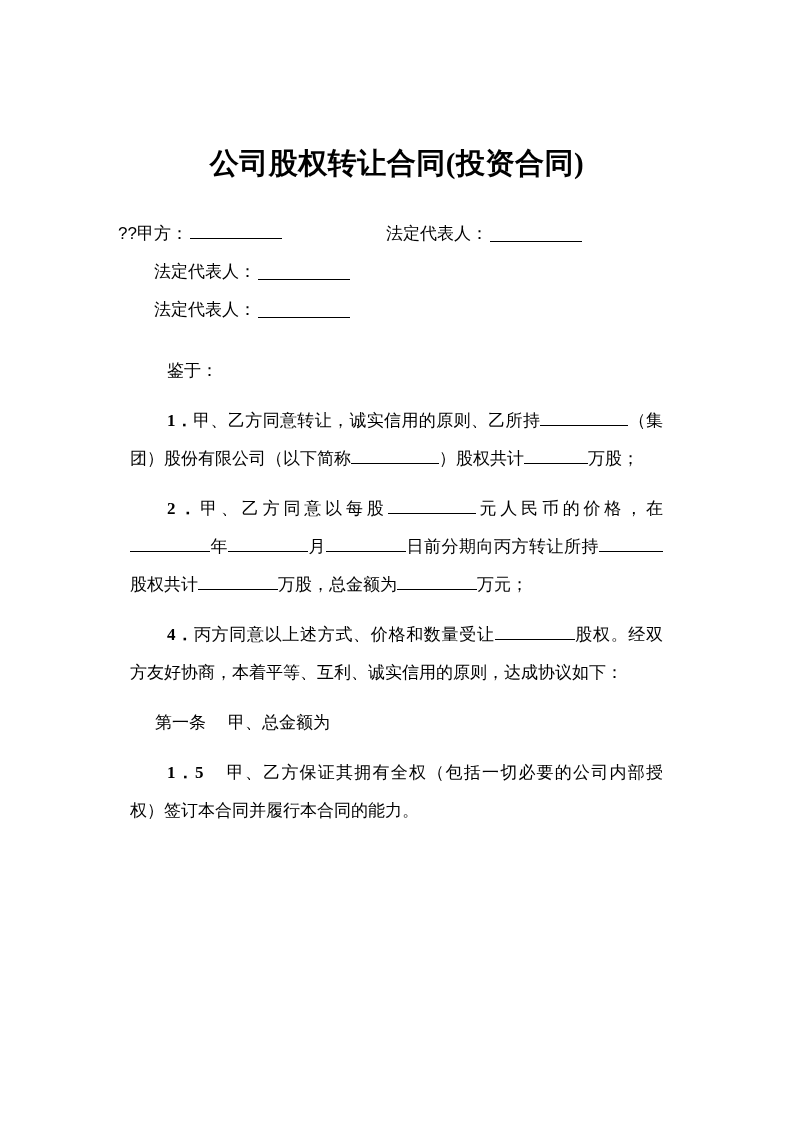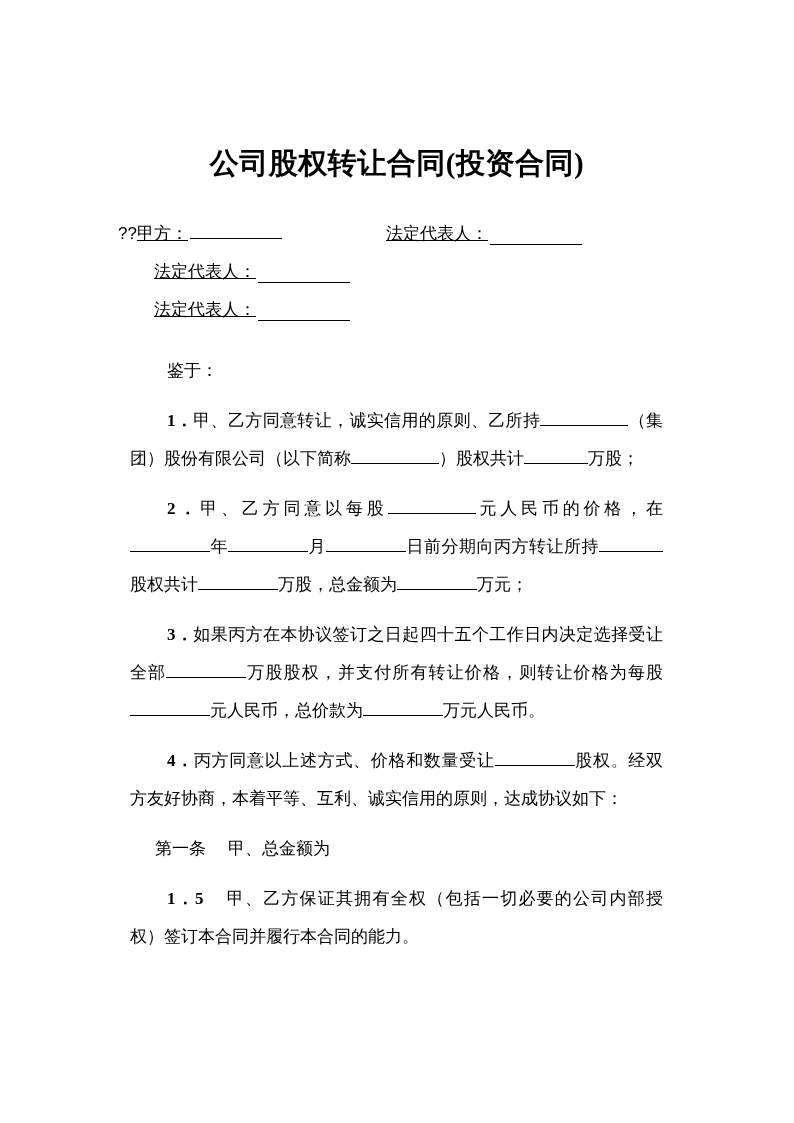--- a/index.html
+++ b/index.html
@@ -37,31 +37,30 @@
     width: 560px;
   }
   .party-row {
     display: flex;
     align-items: baseline;
     height: 38px;
     font-size: 17px;
   }
   .party-row .lbl {
     white-space: pre;
-    text-decoration: underline;
   }
   .party-row .col-left {
     width: 268px;
     display: flex;
     align-items: baseline;
     white-space: pre;
   }
   .party-row .col-right {
     display: flex;
-    align-items: flex-end;
+    align-items: center;
     white-space: pre;
   }
   .indent-party {
     display: inline-block;
     width: 57px;
   }
   .indent-party-r {
     display: inline-block;
     width: 36px;
   }
@@ -148,21 +147,20 @@
   </div>
 
   <div class="body-block">
 
     <p class="para"><span class="ind2"></span><span>鉴于：</span></p>
 
     <p class="para"><span class="ind2"></span><span class="num">1．</span><span>甲、乙方同意转让，诚实信用的原则、乙所持</span><span class="u u-lg"></span><span>（集团）股份有限公司（以下简称</span><span class="u u-lg"></span><span>）股权共计</span><span class="u u-sm"></span><span>万股；</span></p>
 
     <p class="para"><span class="ind2"></span><span class="num">2．</span><span>甲、乙方同意以每股</span><span class="u u-lg"></span><span>元人民币的价格，在</span><span class="u u-md"></span><span>年</span><span class="u u-md"></span><span>月</span><span class="u u-md"></span><span>日前分期向丙方转让所持</span><span class="u u-sm"></span><span>股权共计</span><span class="u u-md"></span><span>万股，总金额为</span><span class="u u-md"></span><span>万元；</span></p>
 
-    <p class="para"><span class="ind2"></span><span class="num">3．</span><span>如果丙方在本协议签订之日起四十五个工作日内决定选择受让全部</span><span class="u u-md"></span><span>万股股权，并支付所有转让价格，则转让价格为每股</span><span class="u u-md"></span><span>元人民币，总价款为</span><span class="u u-md"></span><span>万元人民币。</span></p>
 
     <p class="para"><span class="ind2"></span><span class="num">4．</span><span>丙方同意以上述方式、价格和数量受让</span><span class="u u-md"></span><span>股权。经双方友好协商，本着平等、互利、诚实信用的原则，达成协议如下：</span></p>
 
     <p class="para sect-head"><span class="ind2"></span><span>第一条</span><span class="ind-gap"></span><span>甲、总金额为</span></p>
 
     <p class="para"><span class="ind2"></span><span class="num">1．5</span><span class="ind-gap"></span><span>甲、乙方保证其拥有全权（包括一切必要的公司内部授权）签订本合同并履行本合同的能力。</span></p>
 
   </div>
 
 </div>

